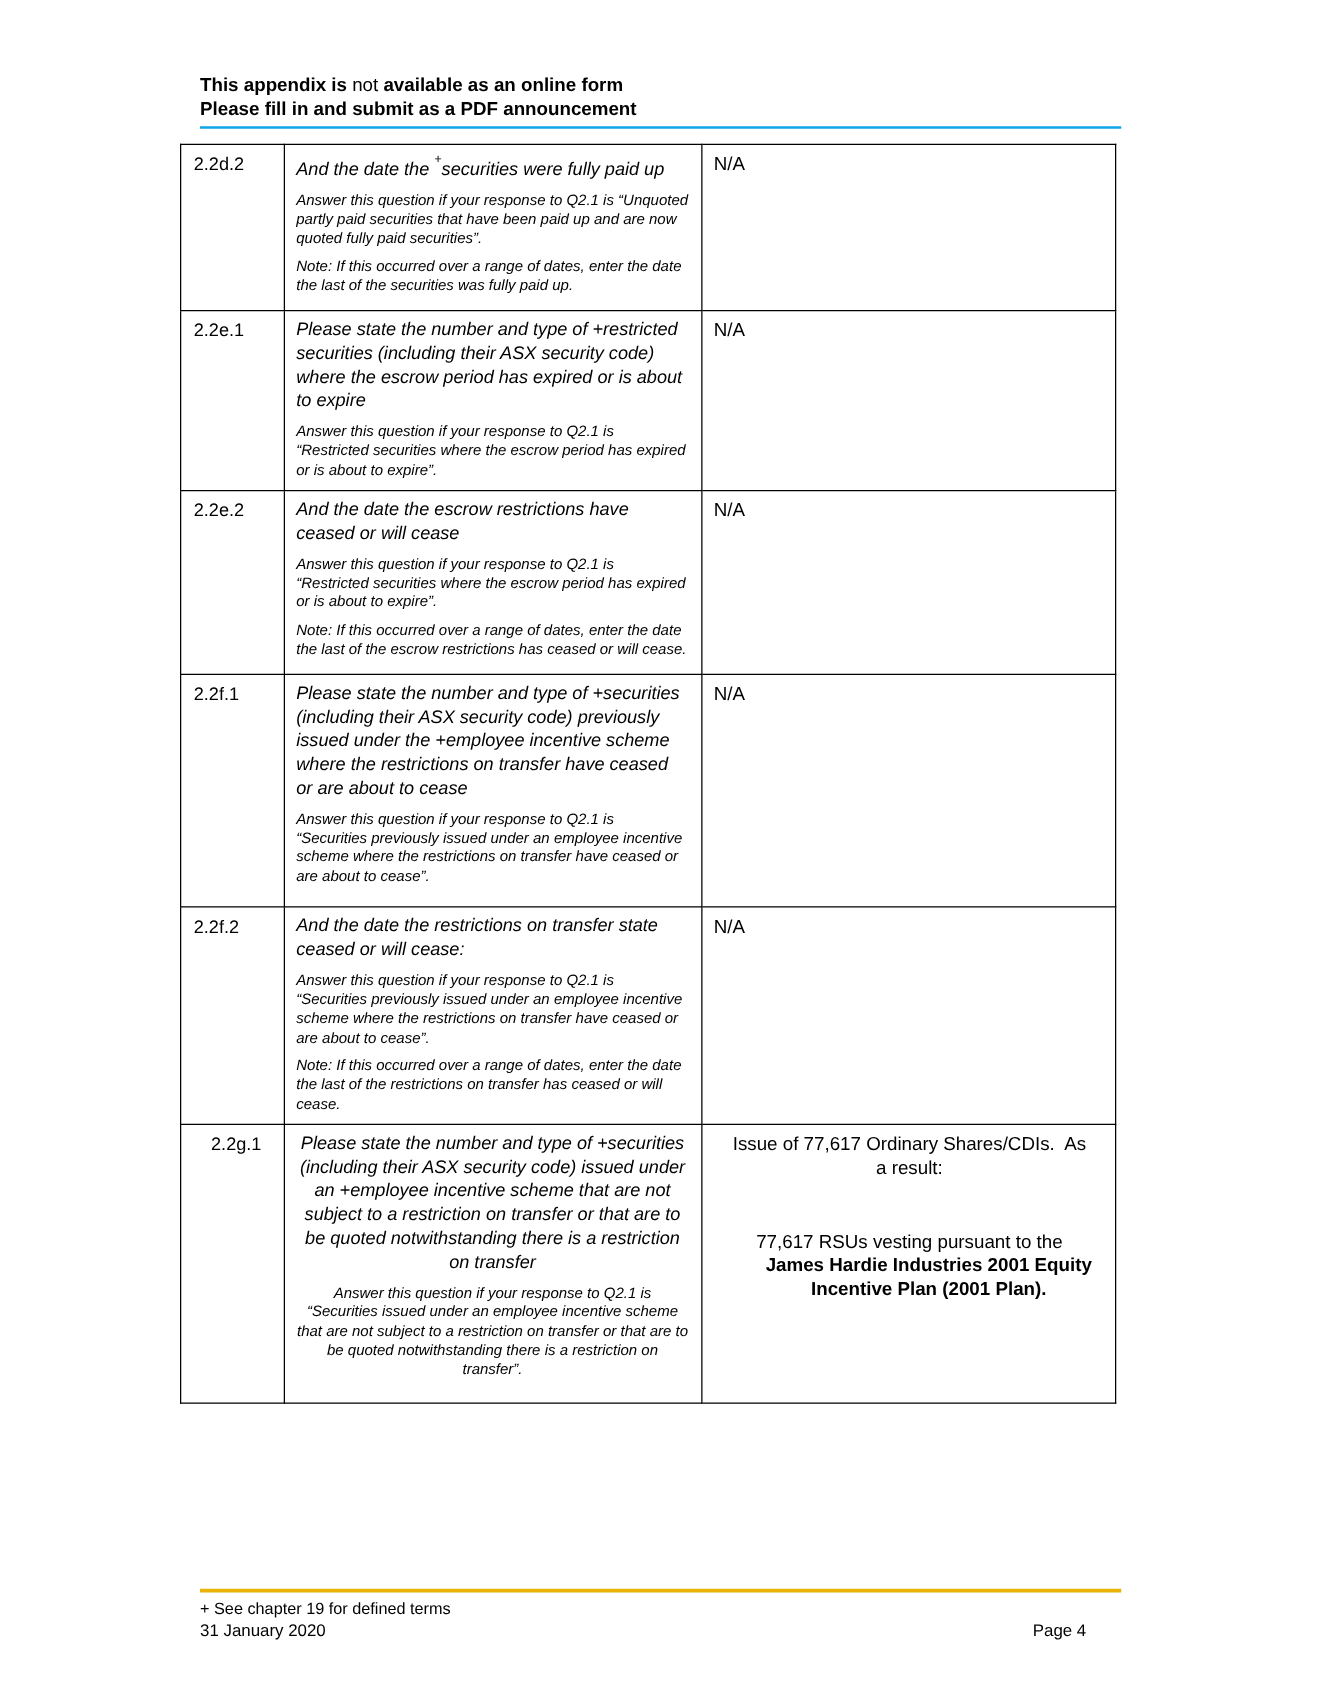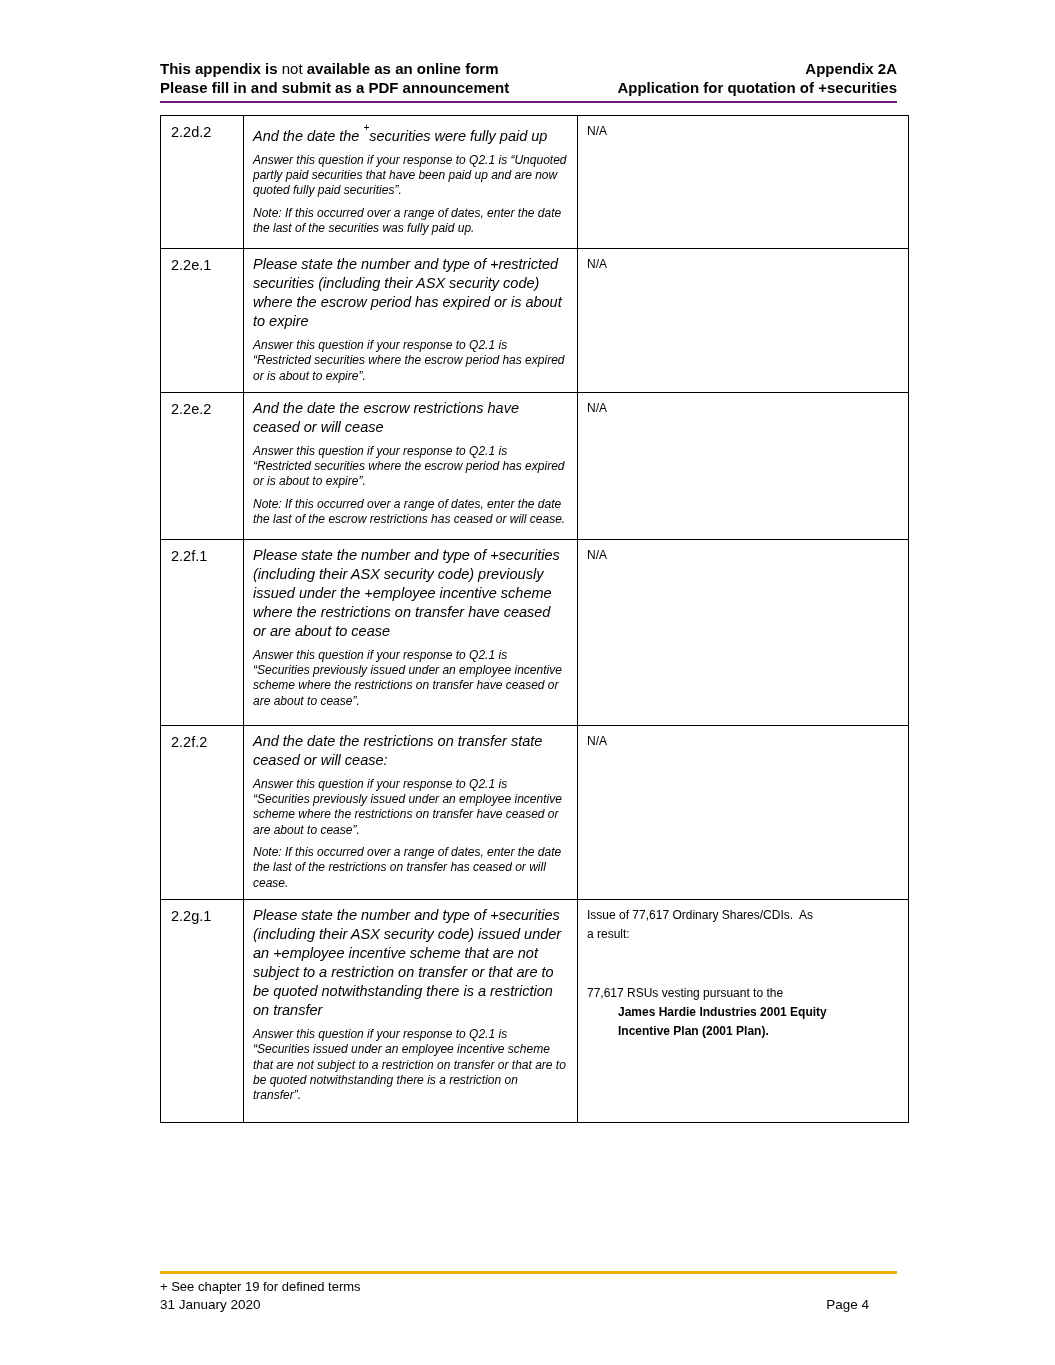--- a/index.html
+++ b/index.html
@@ -5,38 +5,38 @@
   * { margin:0; padding:0; box-sizing:border-box; }
   html,body { background:#fff; }
   .page {
     position:relative; width:1055px; height:1365px; background:#ffffff;
     font-family:"Liberation Sans", sans-serif; color:#000; overflow:hidden;
   }
   .content { position:absolute; left:160px; top:59px; width:737px; }
   .header {
     display:flex; justify-content:space-between; align-items:flex-start;
     font-size:15px; font-weight:bold; line-height:19px;
-    border-bottom:2px solid #701a75; padding-bottom:4px;
+    border-bottom:2px solid #0ea5e9; padding-bottom:4px;
   }
   .header-right { text-align:right; }
   .notbold { font-weight:normal; }
 
   table.qtable {
-    position:absolute; left:160px; top:115px; width:748px;
+    position:absolute; left:144px; top:115px; width:748px;
     border-collapse:collapse; table-layout:fixed;
   }
   .qtable td { border:1px solid #000; vertical-align:top; }
   .col-id { width:83px; padding:7px 4px 4px 10px; font-size:14.5px; line-height:19px; }
   .col-q  { width:334px; padding:6px 10px 8px 9px;font-style:italic; }
-  .col-a  { width:331px; padding:6px 8px 8px 9px; font-size:12px; line-height:19px; }
+  .col-a  { width:331px; padding:6px 8px 8px 9px; font-size:15px; line-height:19px; }
   .q { font-size:14.5px; line-height:19px; }
   .q sup { font-size:10px; position:relative; top:-4px; }
   .note { margin-top:7px; font-size:12px; line-height:15.3px; }
   tr.r1 { height:133px; } tr.r2 { height:135px; } tr.r3 { height:147px; }
-  tr.r4 { height:186px; } tr.r5 { height:161px; } tr.r6 { height:223px; }
+  tr.r4 { height:186px; } tr.r5 { height:161px; } tr.r6 { height:223px;text-align:center; }
 
   .ans-line { display:block; white-space:pre-wrap; }
   .ans-indent { padding-left:31px;font-weight:bold; }
   .ans-gap { margin-top:40px; }
 
   .footer {
     position:absolute; left:160px; top:1271px; width:737px;
     border-top:3px solid #eab308; padding-top:4px;
   }
   .footnote { font-size:13px; line-height:17px; }
@@ -48,24 +48,20 @@
 </head>
 <body>
 
 <div class="page">
 
   <div class="content">
     <div class="header">
       <div class="header-left">
         <div><span>This appendix is </span><span class="notbold">not</span><span> available as an online form</span></div>
         <div>Please fill in and submit as a PDF announcement</div>
-      </div>
-      <div class="header-right">
-        <div>Appendix 2A</div>
-        <div>Application for quotation of +securities</div>
       </div>
     </div>
   </div>
 
   <table class="qtable">
     <tbody>
         <tr class="r1">
       <td class="col-id">2.2d.2</td>
       <td class="col-q">
         <div class="q"><span>And the date the </span><sup>+</sup><span>securities were fully paid up</span></div>

